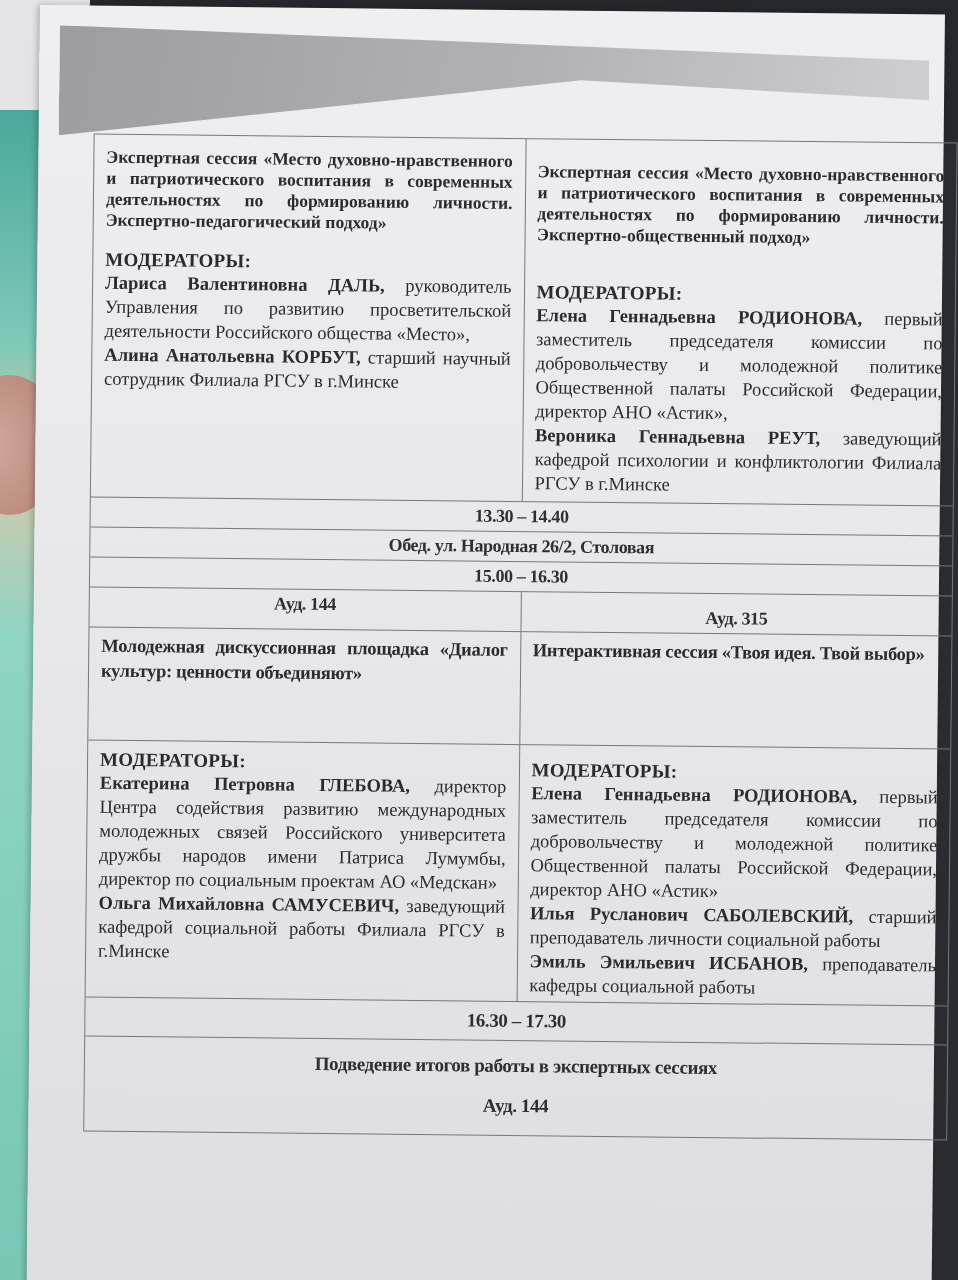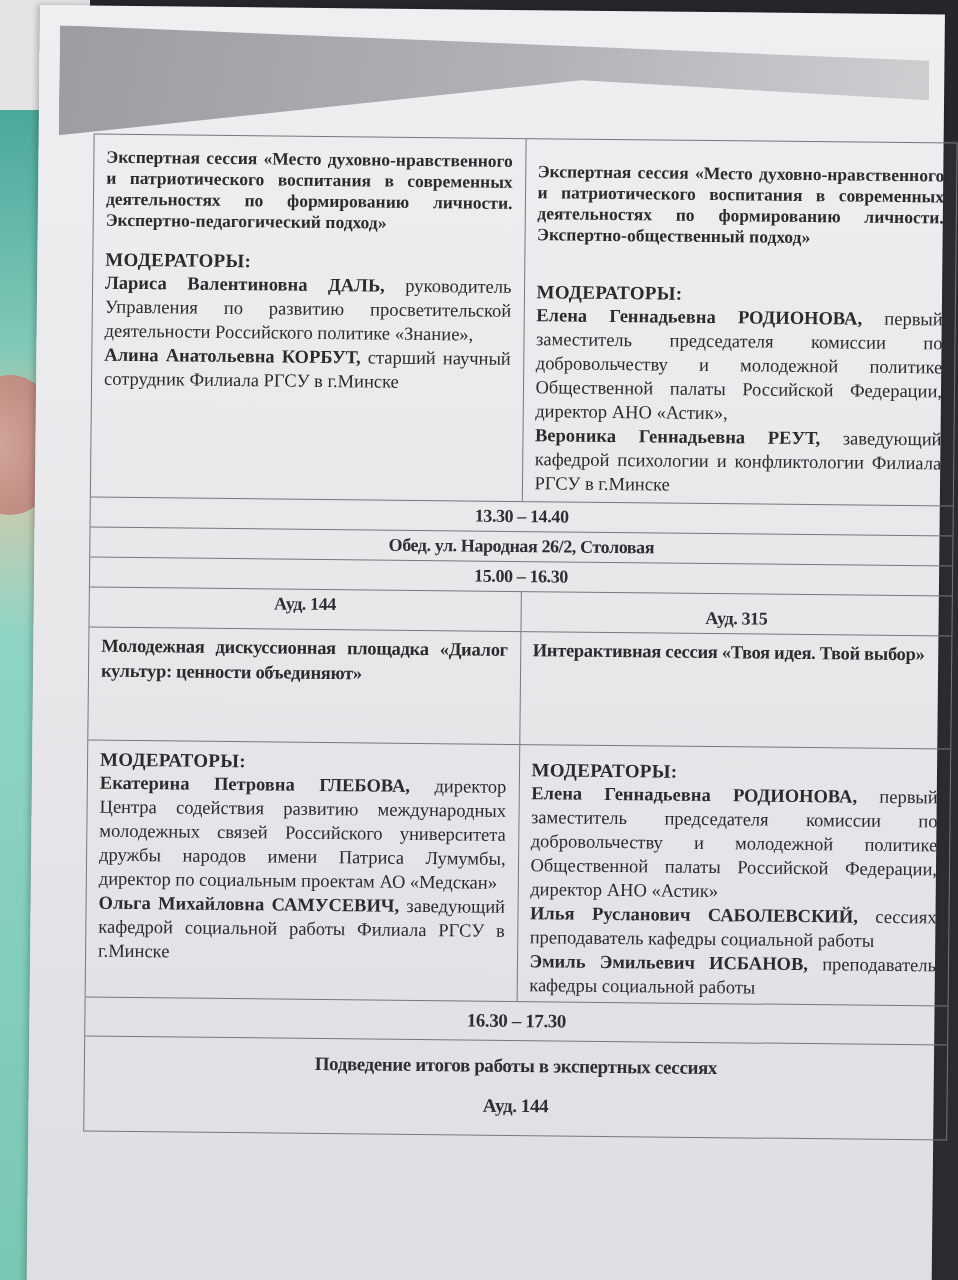--- a/index.html
+++ b/index.html
@@ -55,21 +55,21 @@
   <div class="header-band"></div>
 
   <div class="table">
 
     <div class="row">
       <div class="cell" style="padding-top:12px;padding-bottom:6px;">
         <div class="title just">Экспертная сессия «Место духовно-нравственного и патриотического воспитания в современных деятельностях по формированию личности. Экспертно-педагогический подход»</div>
         <div class="mods">МОДЕРАТОРЫ:</div>
         <div class="modp just">
           <b>Лариса Валентиновна ДАЛЬ,</b>
-          <span>руководитель Управления по развитию просветительской деятельности Российского политике «Знание»,</span>
+          <span>руководитель Управления по развитию просветительской деятельности Российского общества «Место»,</span>
         </div>
         <div class="modp just">
           <b>Алина Анатольевна КОРБУТ,</b>
           <span>старший научный сотрудник Филиала РГСУ в г.Минске</span>
         </div>
       </div>
       <div class="cell" style="padding-top:22px;padding-bottom:6px;">
         <div class="title just">Экспертная сессия «Место духовно-нравственного и патриотического воспитания в современных деятельностях по формированию личности. Экспертно-общественный подход»</div>
         <div class="mods" style="margin-top:36px">МОДЕРАТОРЫ:</div>
         <div class="modp just">
@@ -116,21 +116,21 @@
         </div>
       </div>
       <div class="cell">
         <div class="mods" style="margin-top:8px">МОДЕРАТОРЫ:</div>
         <div class="modp just">
           <b>Елена Геннадьевна РОДИОНОВА,</b>
           <span>первый заместитель председателя комиссии по добровольчеству и молодежной политике Общественной палаты Российской Федерации, директор АНО «Астик»</span>
         </div>
         <div class="modp just">
           <b>Илья Русланович САБОЛЕВСКИЙ,</b>
-          <span>сессиях преподаватель кафедры социальной работы</span>
+          <span>старший преподаватель личности социальной работы</span>
         </div>
         <div class="modp just">
           <b>Эмиль Эмильевич ИСБАНОВ,</b>
           <span>преподаватель кафедры социальной работы</span>
         </div>
       </div>
     </div>
 
     <div class="row">
       <div class="cell center narrow" style="padding:8px 0;font-size:19px">16.30 – 17.30</div>

